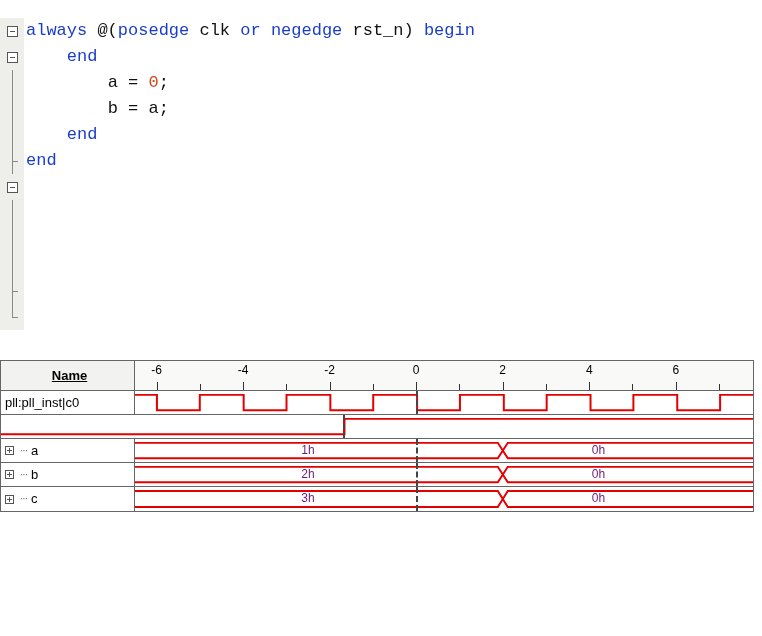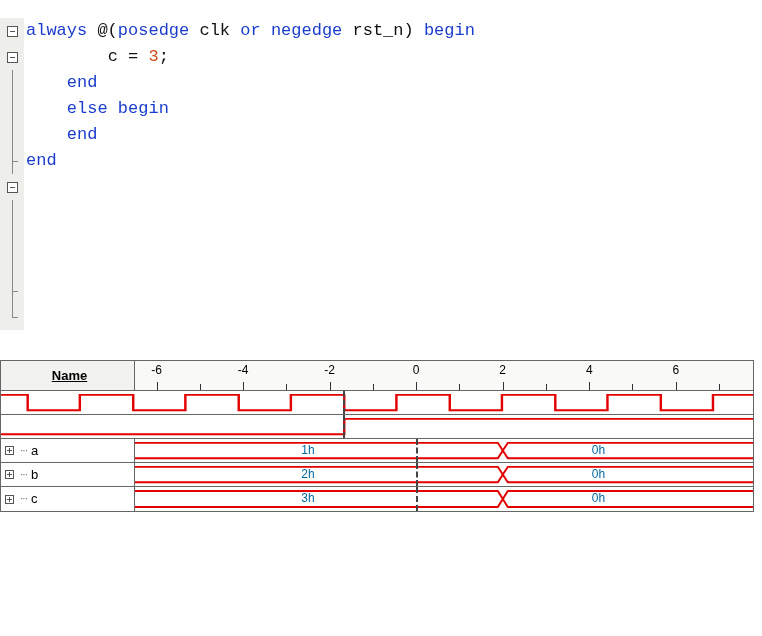--- a/index.html
+++ b/index.html
@@ -188,21 +188,21 @@
     position:absolute;
     top:0; bottom:0;
     border-left: 2px dashed #444;
     z-index: 5;
   }
   svg.wave { position:absolute; left:0; top:0; width:100%; height:100%; }
   .buslabel {
     position:absolute;
     font-family: Arial, sans-serif;
     font-size: 12px;
-    color: #0369a1;
+    color: #701a75;
     top: 4px;
     transform: translateX(-50%);
   }
 </style>
 </head>
 <body>
 
 <div class="editor">
   <div class="gutter">
     <div class="g-cell">
@@ -237,23 +237,23 @@
       </div>
     <div class="g-cell g-tee">
         <div class="g-vline"></div>
       </div>
     <div class="g-cell g-corner">
         <div class="g-vline g-vtop"></div>
       </div>
   </div>
   <div class="code">
     <div class="line"><span class="kw">always</span><span class="txt"> @(</span><span class="kw">posedge</span><span class="txt"> clk </span><span class="kw">or</span><span class="txt"> </span><span class="kw">negedge</span><span class="txt"> rst_n) </span><span class="kw">begin</span></div>
-    <div class="line"><span class="txt">        </span><span class="txt">c = </span><span class="num">3</span><span class="txt">;</span></div>
     <div class="line"><span class="txt">    </span><span class="kw">end</span></div>
-    <div class="line"><span class="txt">    </span><span class="kw">else</span><span class="txt"> </span><span class="kw">begin</span></div>
+    <div class="line"><span class="txt">        </span><span class="txt">a = </span><span class="num">0</span><span class="txt">;</span></div>
+    <div class="line"><span class="txt">        </span><span class="txt">b = a;</span></div>
     <div class="line"><span class="txt">    </span><span class="kw">end</span></div>
     <div class="line"><span class="kw">end</span></div>
   </div>
 </div>
 
 <div class="wave-panel">
 
   <div class="wave-row wave-head">
     <div class="namecell" style="justify-content:center;">
       <span>Name</span>
@@ -277,20 +277,23 @@
       <div class="tline maj" style="left:59.5%"></div>
         <div class="tline" style="left:66.5%"></div>
       <div class="tline maj" style="left:73.5%"></div>
         <div class="tline" style="left:80.5%"></div>
       <div class="tline maj" style="left:87.5%"></div>
         <div class="tline" style="left:94.5%"></div>
     </div>
   </div>
 
   <div class="wave-row">
+    <div class="namecell">
+        <span>pll:pll_inst|c0</span>
+      </div>
     <div class="wavecell">
       <div class="cursor" style="left:45.5%"></div>
       <svg class="wave" viewBox="0 0 620 24" preserveAspectRatio="none">
         <path d="M0 4 L22 4 L22 20 L65 20 L65 4 L109 4 L109 20 L152 20 L152 4 L196 4 L196 20 L239 20 L239 4 L283 4 L283 20 L326 20 L326 4 L370 4 L370 20 L413 20 L413 4 L457 4 L457 20 L500 20 L500 4 L544 4 L544 20 L587 20 L587 4 L620 4" fill="none" stroke="#e20000" stroke-width="2"></path>
       </svg>
     </div>
   </div>
 
   <div class="wave-row">
     <div class="wavecell">

